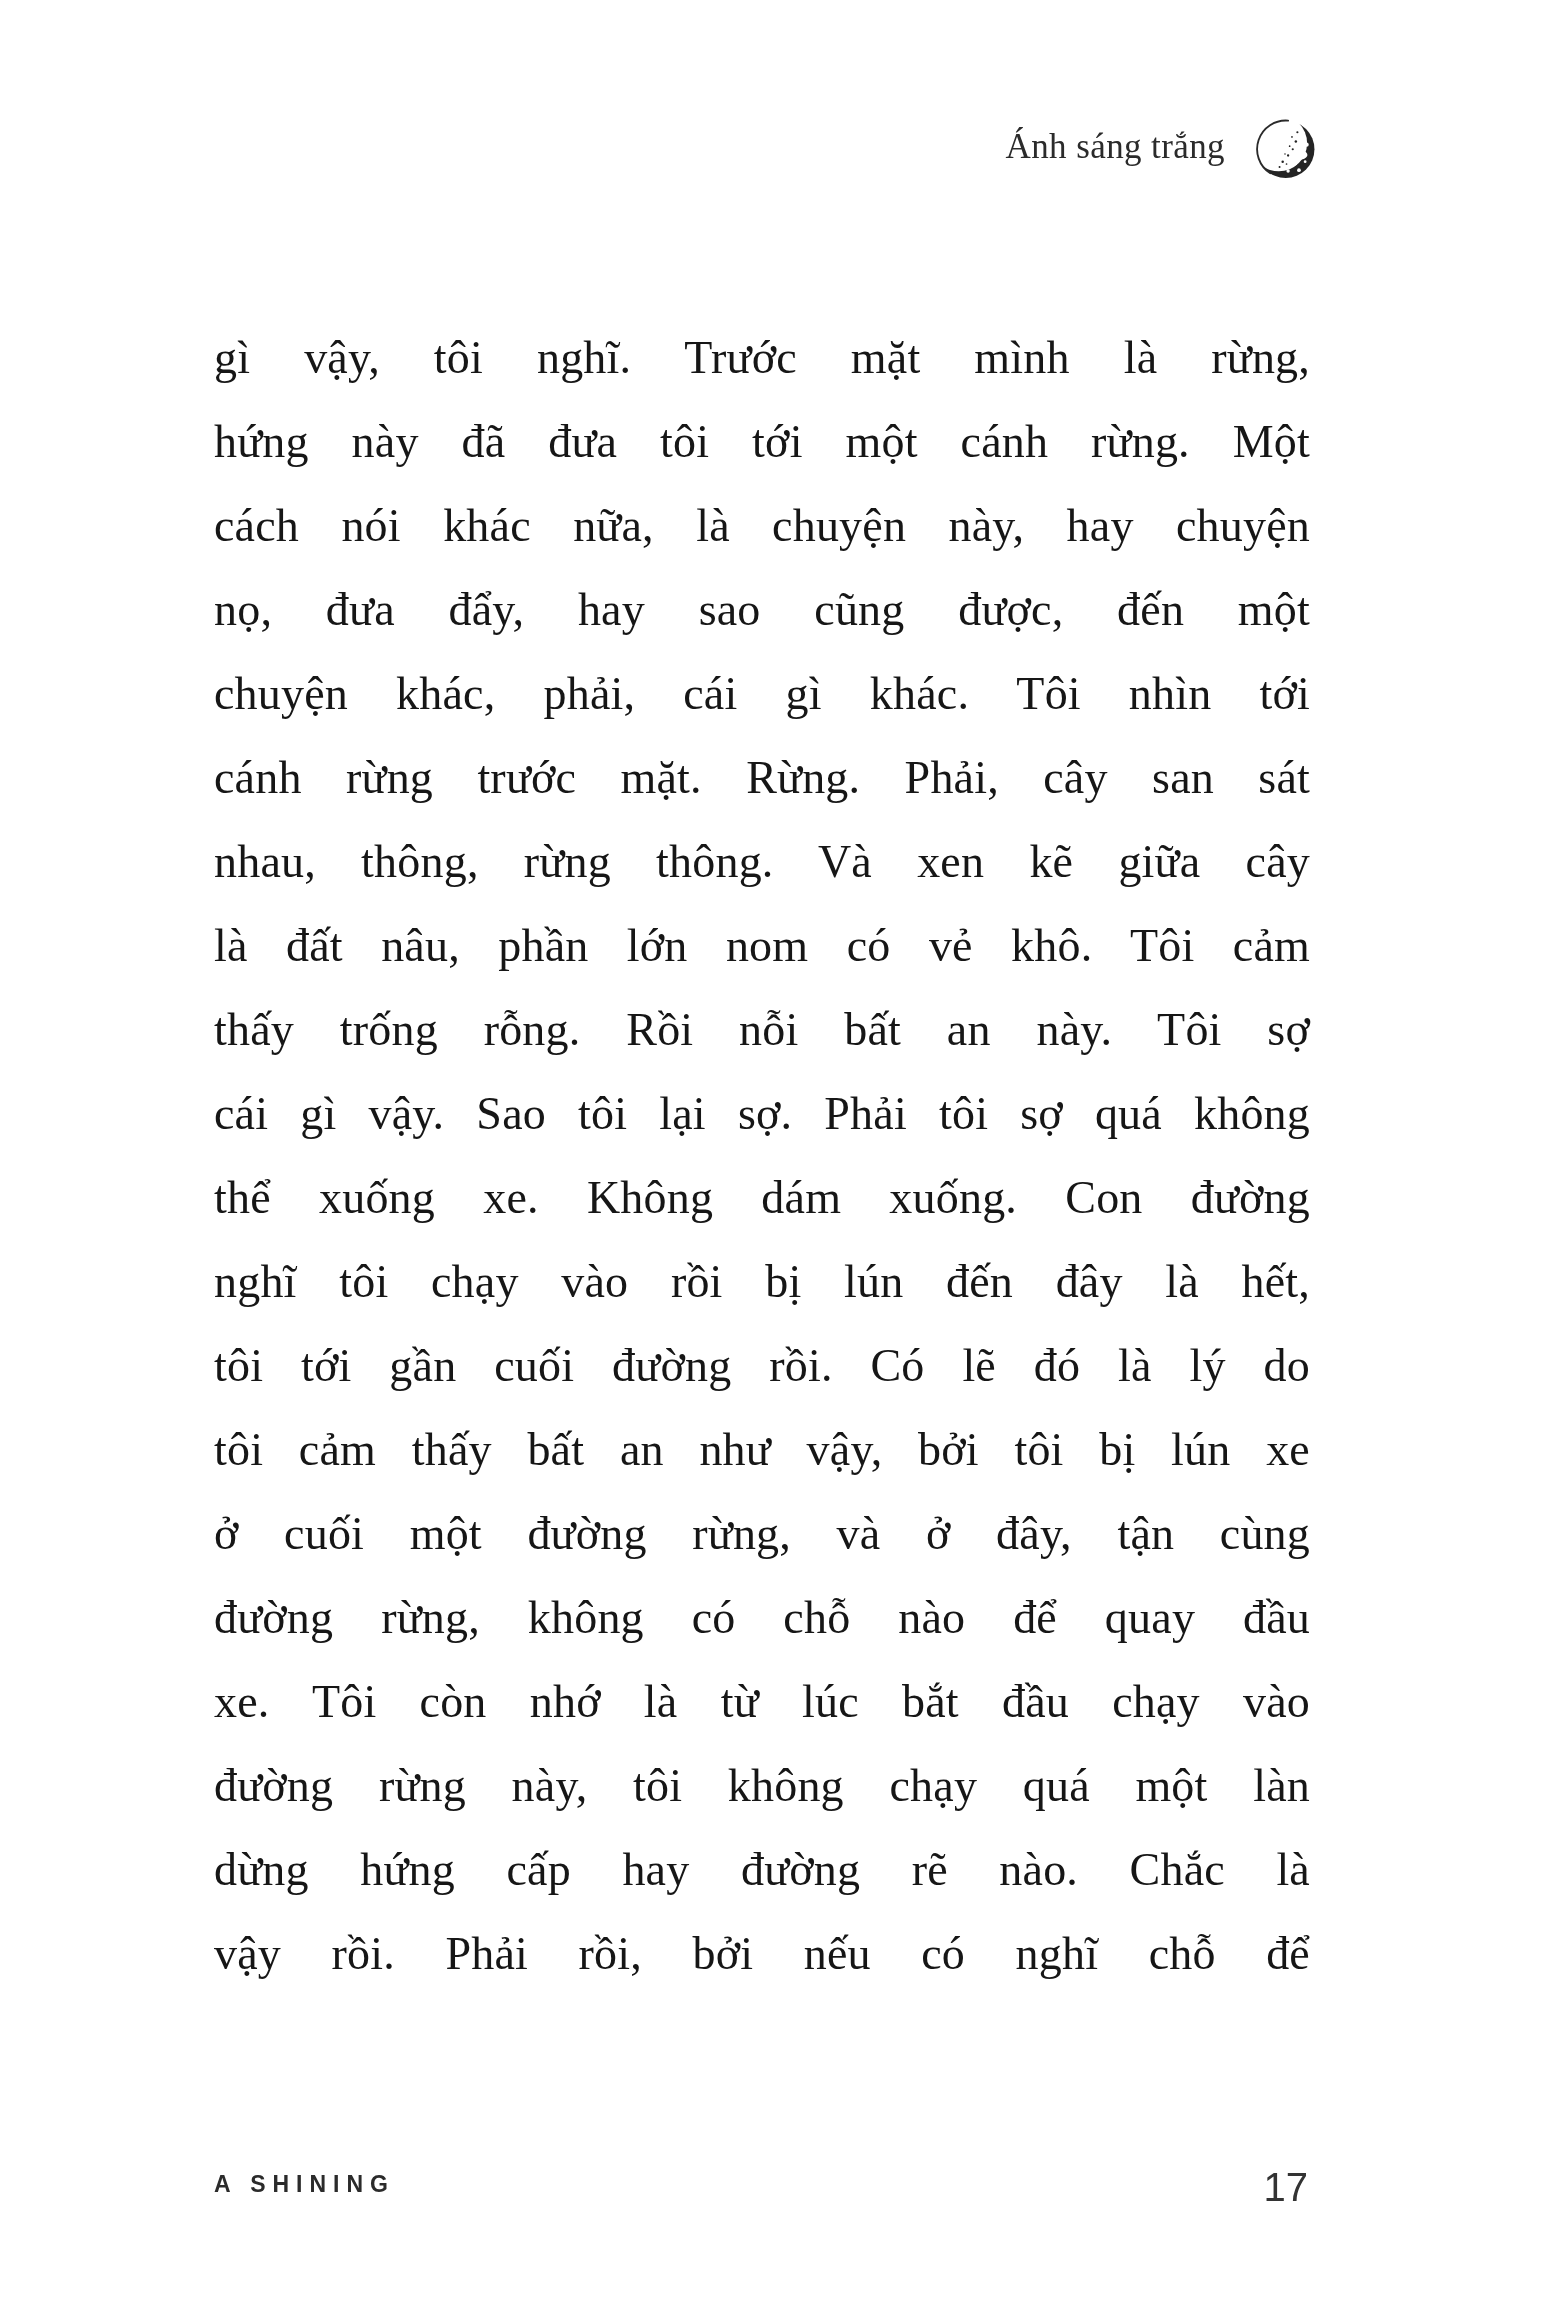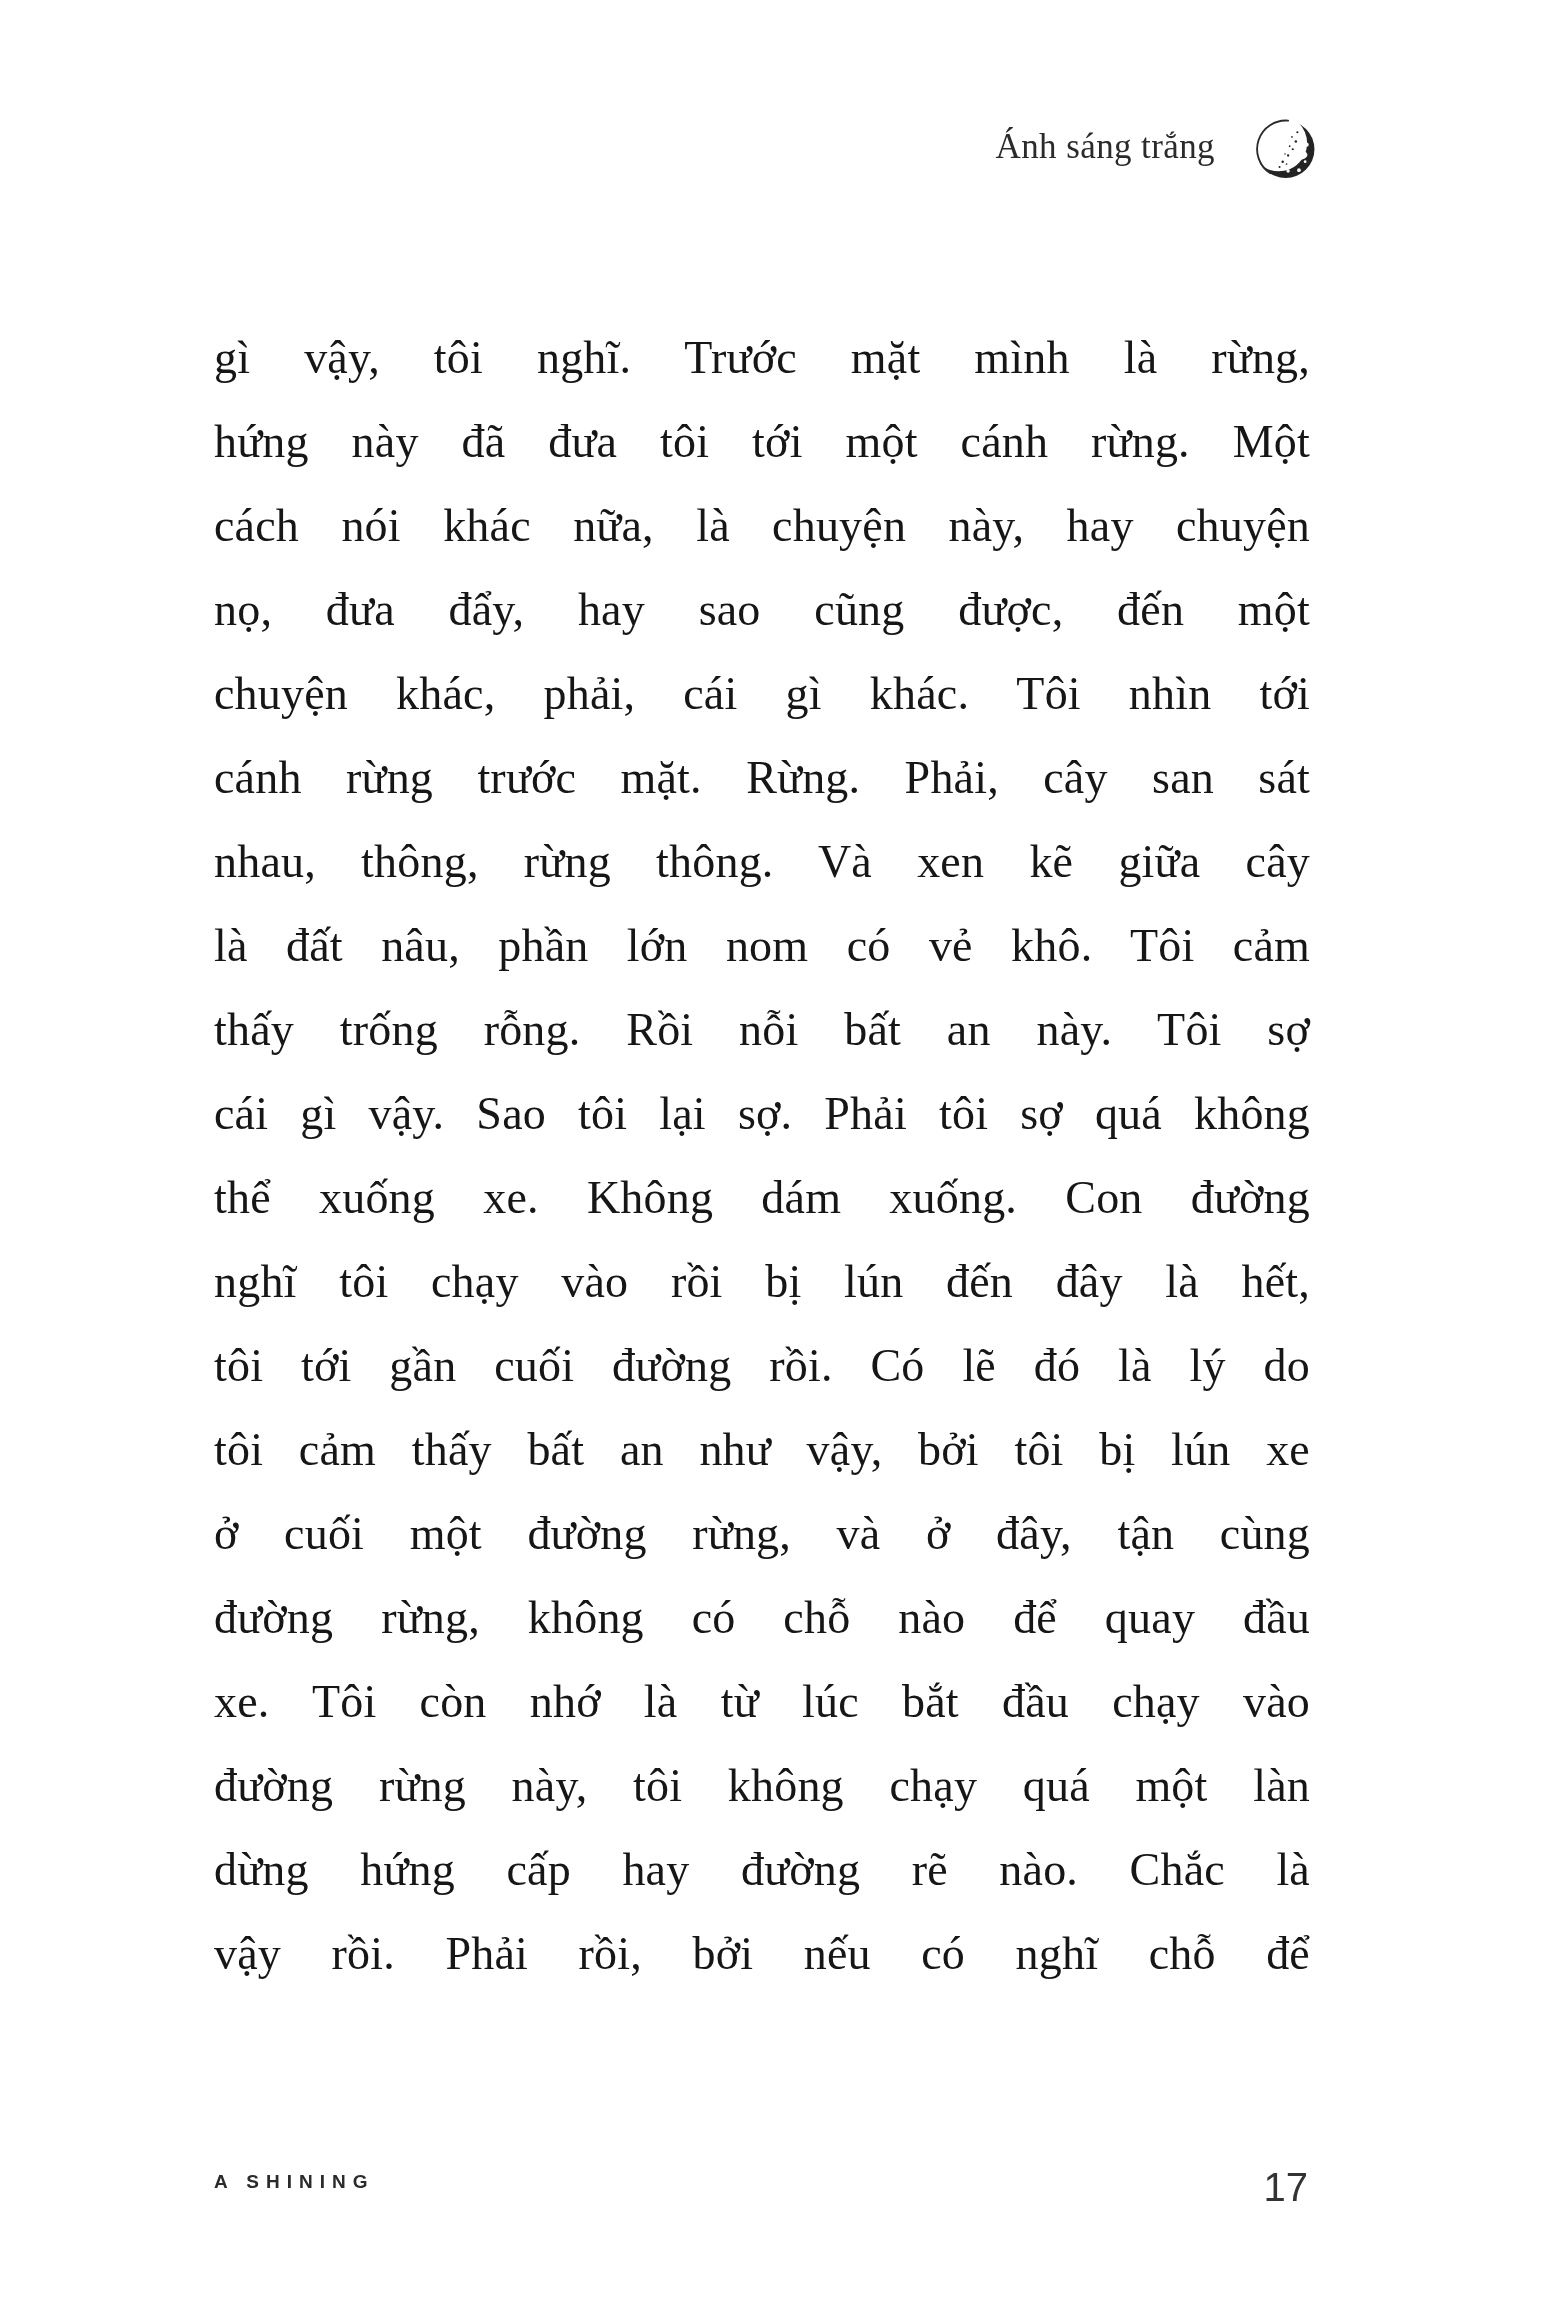--- a/index.html
+++ b/index.html
@@ -15,21 +15,21 @@
     position:absolute; inset:0;
     background:#ffffff;
   }
   
   .running-header {
     position:absolute;
     top:115px;
     right:246px;
     display:flex;
     align-items:flex-start;
-    gap:39px;
+    gap:29px;
   }
   .running-header .header-title {
     font-size:35px;
     color:#2b2b2b;
     margin-top:12.4px;
     letter-spacing:0.4px;
     white-space:nowrap;
   }
   .moon-wrap { width:62px; height:67px; }
   
@@ -55,21 +55,21 @@
     left:214px;
     right:254px;
     top:2165px;
     display:flex;
     justify-content:space-between;
     align-items:flex-start;
   }
   .footer-book-title {
     font-family:"Liberation Sans","DejaVu Sans",sans-serif;
     font-weight:bold;
-    font-size:19px;
+    font-size:23px;
     letter-spacing:7px;
     color:#2b2b2b;
     margin-top:6.2px;
   }
   .footer-page-number {
     font-family:"Liberation Sans","DejaVu Sans",sans-serif;
     font-weight:normal;
     font-size:40px;
     color:#333333;
   }

